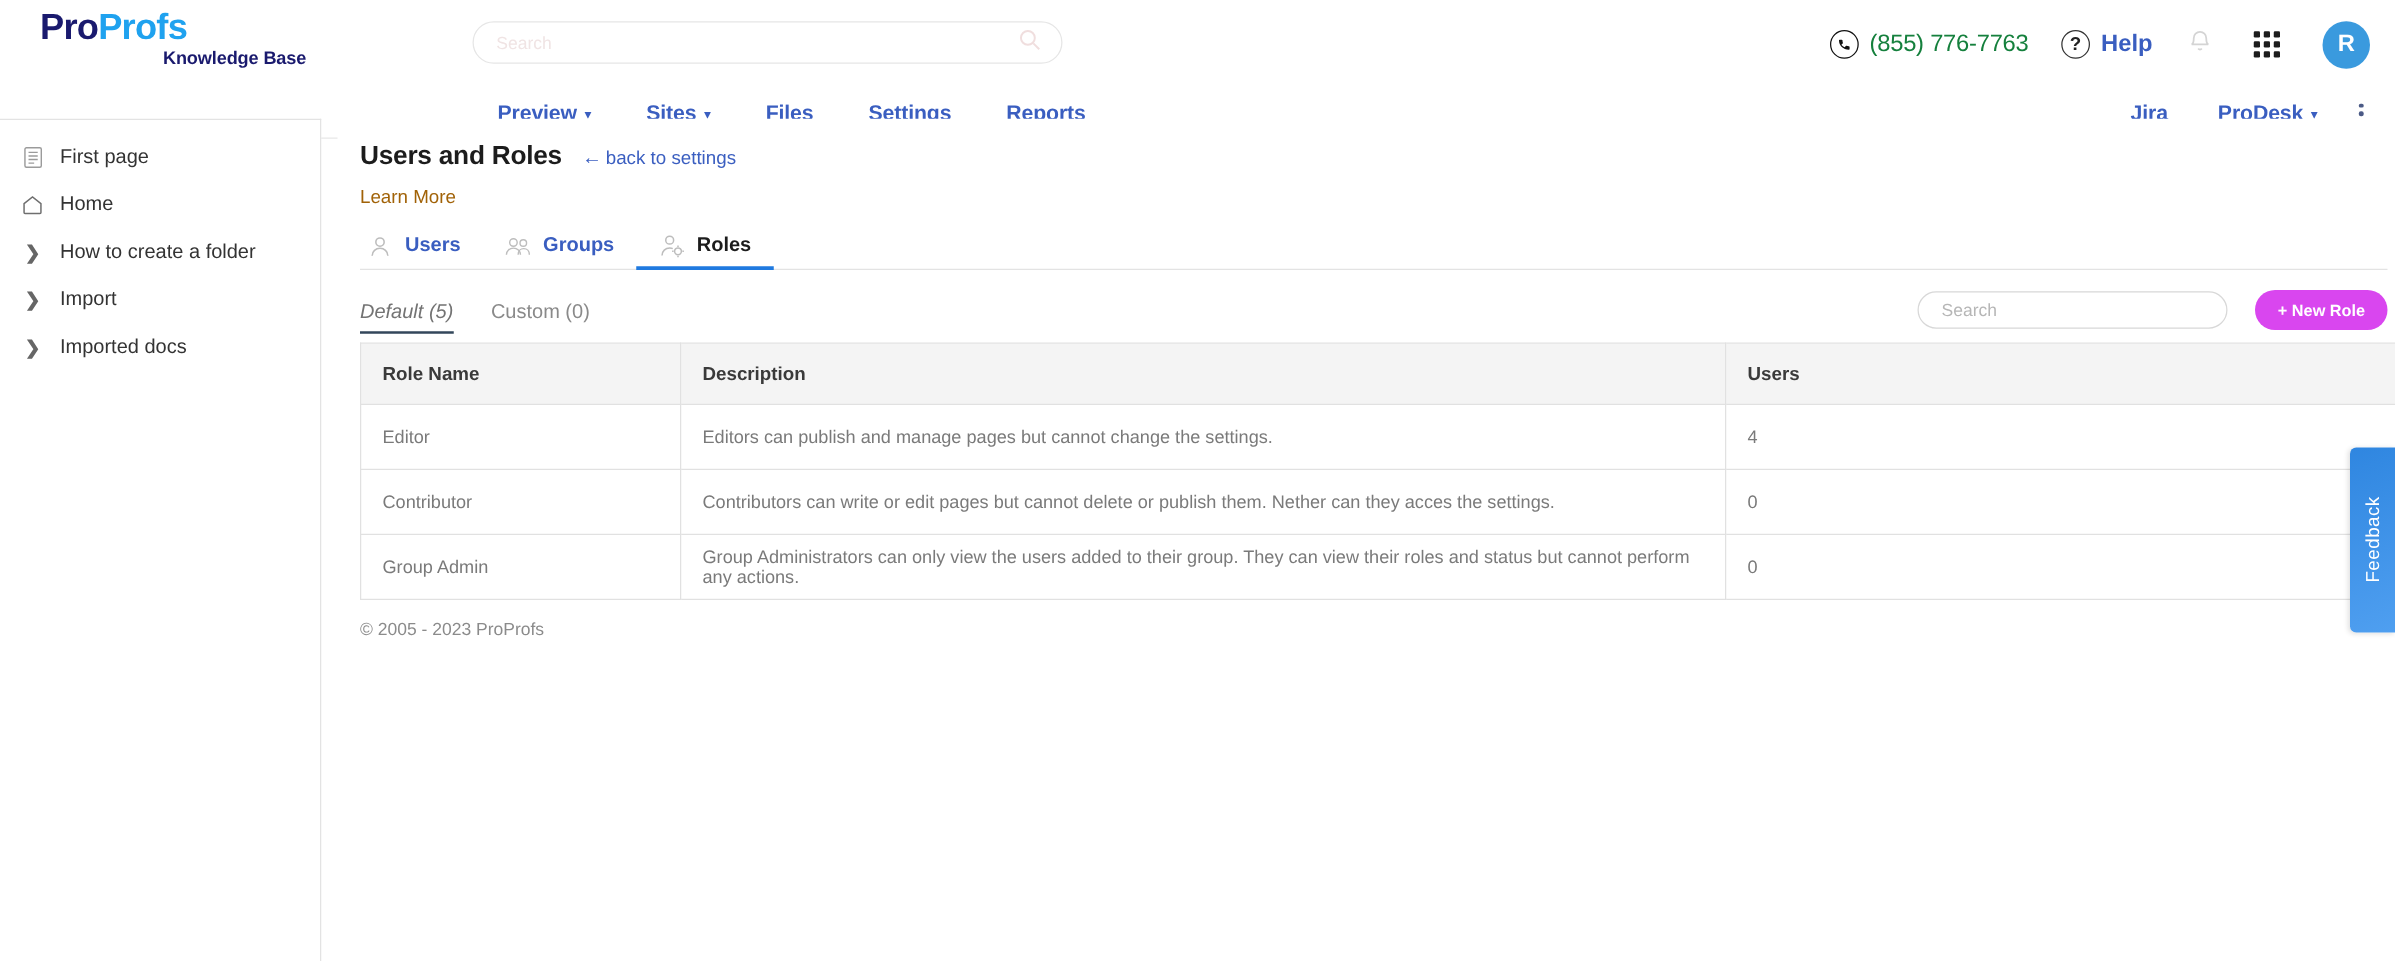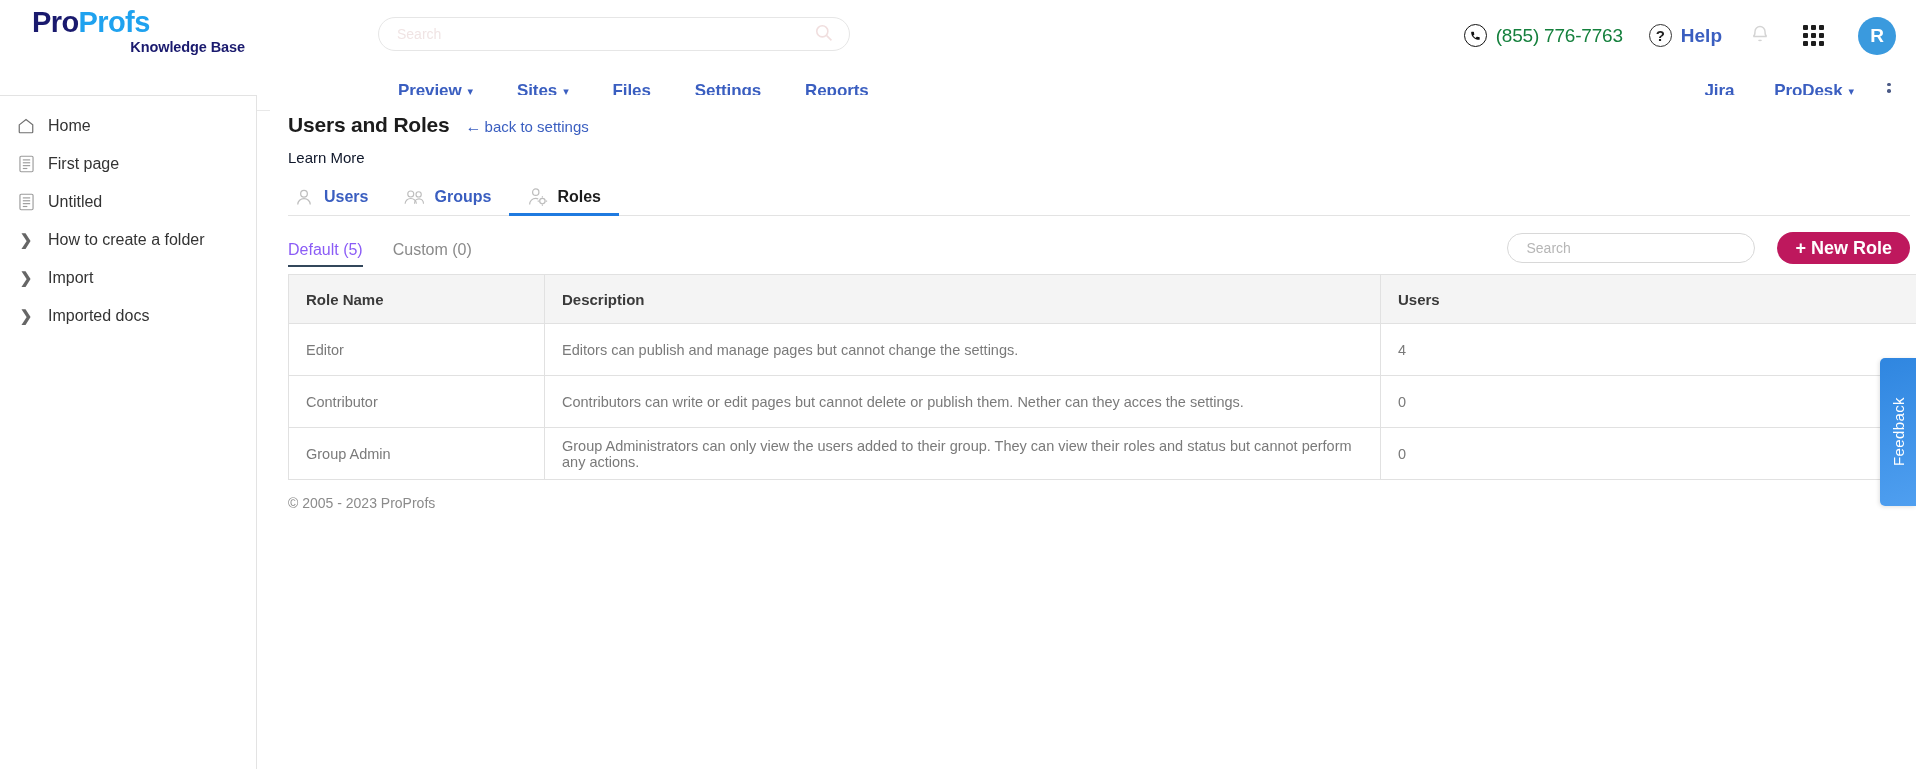--- a/index.html
+++ b/index.html
@@ -118,21 +118,21 @@
   
   .main { position: absolute; top: 95px; left: 270px; width: 1767px; height: 674px; background: #fff; }
 
   .page-head { padding: 18px 0 0 18px; }
   .title-row { display: flex; align-items: baseline; gap: 16px; }
   .page-title { font-size: 21px; font-weight: bold; color: #1c1c1c; letter-spacing: -0.2px; }
   .back-link { font-size: 15px; color: #3a5ec0; cursor: pointer; display: flex; align-items: baseline; gap: 3px; }
   .back-link .arr { font-size: 16px; }
   .subtitle-row { margin-top: 12px; display: flex; align-items: baseline; gap: 16px; }
   .subtitle { font-size: 16px; color: #5e5e5e; }
-  .learn-more { font-size: 15px; color: #0f172a; cursor: pointer; }
+  .learn-more { font-size: 15px; color: #a16207; cursor: pointer; }
 
   .tabs {
     margin-top: 17px; margin-left: 18px; width: 1622px;
     border-bottom: 1px solid #e3e3e3; display: flex; align-items: flex-end; gap: 0;
     height: 33px;
   }
   .tab {
     display: flex; align-items: center; gap: 9px;
     padding: 0 18px 8px 18px; cursor: pointer;
     font-size: 16px; font-weight: bold; color: #3a5ec0;
@@ -147,40 +147,40 @@
   .tab-ico { width: 21px; height: 21px; color: #b9b9b9; display: flex; align-items: center; }
 
   .subtab-row {
     margin-top: 18px; margin-left: 18px; width: 1622px;
     display: flex; align-items: center; height: 40px; position: relative;
   }
   .subtab {
     font-size: 16px; color: #8a8a8a; cursor: pointer;
     margin-right: 30px; padding-bottom: 8px; position: relative;
   }
-  .subtab.active { color: #8b5cf6; }
+  .subtab.active { color: #737373; font-style: italic; }
   .subtab.active::after {
     content: ""; position: absolute; left: 0; right: 0; bottom: 0;
     height: 2.5px; background: #33475b;
   }
   .subtab-right { position: absolute; right: 0; top: -2px; display: flex; align-items: center; gap: 22px; }
   .tbl-search {
     width: 248px; height: 30px; border: 1px solid #d8d8d8; border-radius: 15px;
     display: flex; align-items: center; padding: 0 16px; background: #fff;
   }
   .tbl-search input {
     border: none; outline: none; width: 100%;
     font-family: "Liberation Sans", sans-serif; font-size: 14px; color: #444;
     background: transparent;
   }
   .tbl-search input::placeholder { color: #b6b6b6; }
   .new-role-btn {
     height: 31px; padding: 16px 18px; border-radius: 16px; border: none;
-    background: #be185d; color: #fff; cursor: pointer;
-    font-family: "Liberation Sans", sans-serif; font-size: 18px; font-weight: bold;
+    background: #d946ef; color: #fff; cursor: pointer;
+    font-family: "Liberation Sans", sans-serif; font-size: 13px; font-weight: bold;
     display: flex; align-items: center; white-space: nowrap;
   }
 
   
   .tbl-wrap { margin-top: 0; margin-left: 18px; width: 1640px; }
   table.roles { border-collapse: collapse; width: 1640px; table-layout: fixed; }
   table.roles th, table.roles td {
     border: 1px solid #e1e1e1; text-align: left; vertical-align: middle;
   }
   table.roles th {
@@ -316,55 +316,43 @@
       </div>
       <span class="kebab">
           <i></i>
           <i></i>
           <i></i>
         </span>
     </div>
   </div>
 
   <div class="sidebar">
-
-    <div class="side-item">
-      <span class="side-ico">
-        <svg width="18" height="18" viewBox="0 0 24 24" fill="none" stroke="#6f6f6f" stroke-width="1.6">
-          <path d="M3 10.5 12 3.5l9 7V20a1 1 0 0 1-1 1H4a1 1 0 0 1-1-1v-9.5z"></path>
-        </svg>
-      </span>
-      <span>Home</span>
-    </div>
 
     <div class="side-item">
       <span class="side-ico">
         <svg width="17" height="18" viewBox="0 0 20 22" fill="none" stroke="#9b9b9b" stroke-width="1.4">
           <rect x="2" y="1.5" width="16" height="19" rx="1.5"></rect>
           <line x1="5.5" y1="6" x2="14.5" y2="6"></line>
             <line x1="5.5" y1="9.5" x2="14.5" y2="9.5"></line>
           <line x1="5.5" y1="13" x2="14.5" y2="13"></line>
             <line x1="5.5" y1="16.5" x2="11" y2="16.5"></line>
         </svg>
       </span>
       <span>First page</span>
     </div>
 
     <div class="side-item">
       <span class="side-ico">
-        <svg width="17" height="18" viewBox="0 0 20 22" fill="none" stroke="#9b9b9b" stroke-width="1.4">
-          <rect x="2" y="1.5" width="16" height="19" rx="1.5"></rect>
-          <line x1="5.5" y1="6" x2="14.5" y2="6"></line>
-            <line x1="5.5" y1="9.5" x2="14.5" y2="9.5"></line>
-          <line x1="5.5" y1="13" x2="14.5" y2="13"></line>
-            <line x1="5.5" y1="16.5" x2="11" y2="16.5"></line>
+        <svg width="18" height="18" viewBox="0 0 24 24" fill="none" stroke="#6f6f6f" stroke-width="1.6">
+          <path d="M3 10.5 12 3.5l9 7V20a1 1 0 0 1-1 1H4a1 1 0 0 1-1-1v-9.5z"></path>
         </svg>
       </span>
-      <span>Untitled</span>
-    </div>
+      <span>Home</span>
+    </div>
+
 
     <div class="side-item">
       <span class="chev">❯</span>
       <span>How to create a folder</span>
     </div>
 
     <div class="side-item">
       <span class="chev">❯</span>
       <span>Import</span>
     </div>

